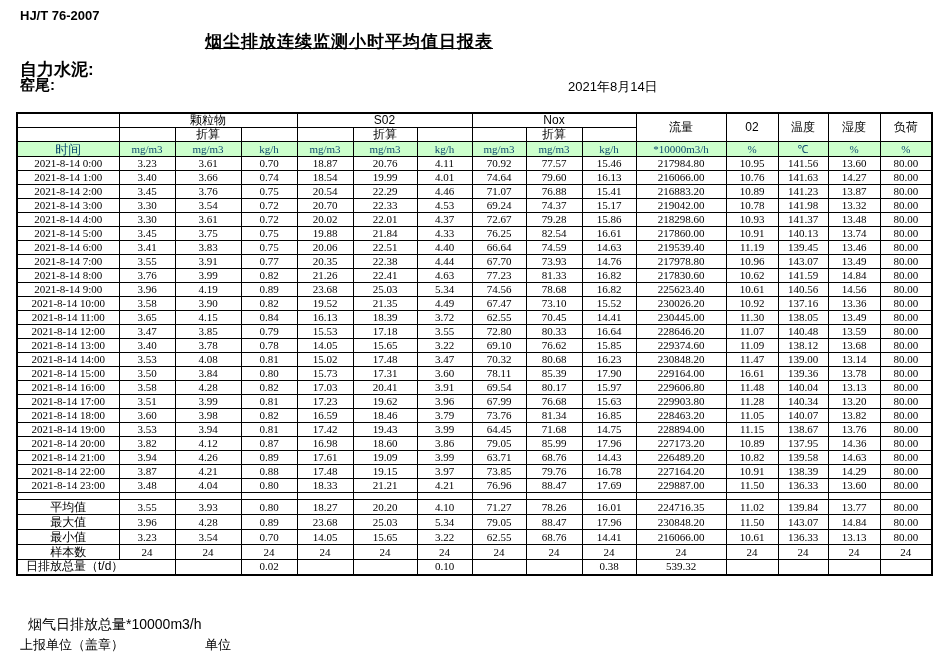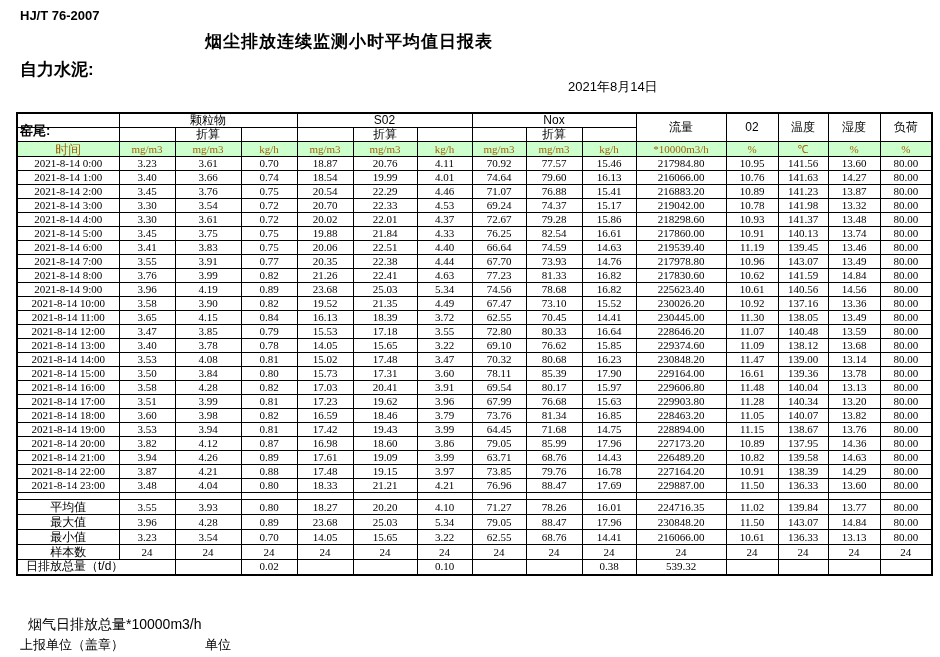--- a/index.html
+++ b/index.html
@@ -6,23 +6,23 @@
   html,body { margin:0; padding:0; }
   body {
     width: 940px; height: 657px;
     position: relative;
     background: #ffffff;
     font-family: "Liberation Sans", sans-serif;
     color: #000;
   }
   .abs { position: absolute; }
   #std-no { left: 20px; top: 8px; font-size: 13px; font-weight: bold; font-family: "Liberation Sans", sans-serif; }
-  #title { left: 205px; top: 30px; font-size: 17px; font-weight: bold; letter-spacing: 1px; }
+  #title { left: 205px; top: 30px; font-size: 17px; font-weight: bold; letter-spacing: 1px; text-decoration: underline; }
   #company { left: 20px; top: 58px; font-size: 17px; font-weight: bold; }
-  #location { left: 20px; top: 76px; font-size: 13px; font-weight: bold; margin-top: 46px; }
+  #location { left: 20px; top: 76px; font-size: 15px; font-weight: bold; }
   #date { left: 568px; top: 78px; font-size: 13px; }
 
   #report-table-wrap { left: 16px; top: 112px; }
   table {
     border-collapse: collapse;
     table-layout: fixed;
     width: 915px;
     border: 2px solid #000;
   }
   td {
@@ -33,21 +33,21 @@
     height: 14px;
     line-height: 13px;
     padding: 0;
     overflow: hidden;
     white-space: nowrap;
     font-family: "Liberation Serif", serif;
   }
   tr.hdr td { font-family: "Liberation Sans", sans-serif; font-size: 12px; }
   tr.unit-row td {
     background: #ccffcc;
-    color: #a16207;
+    color: #0c4a6e;
     height: 15px;
   }
   tr.unit-row td.time { font-size: 13px; font-family: "Liberation Sans", sans-serif; }
   tr.spacer-row td { height: 7px; }
   td.label { font-family: "Liberation Sans", sans-serif; font-size: 12px; height: 15px; }
   td.label.left { text-align: left; padding-left: 8px; }
 
   #footnote1 { left: 28px; top: 616px; font-size: 14px; }
   #footnote2 { left: 20px; top: 636px; font-size: 13px; }
   #footnote3 { left: 205px; top: 636px; font-size: 13px; }

